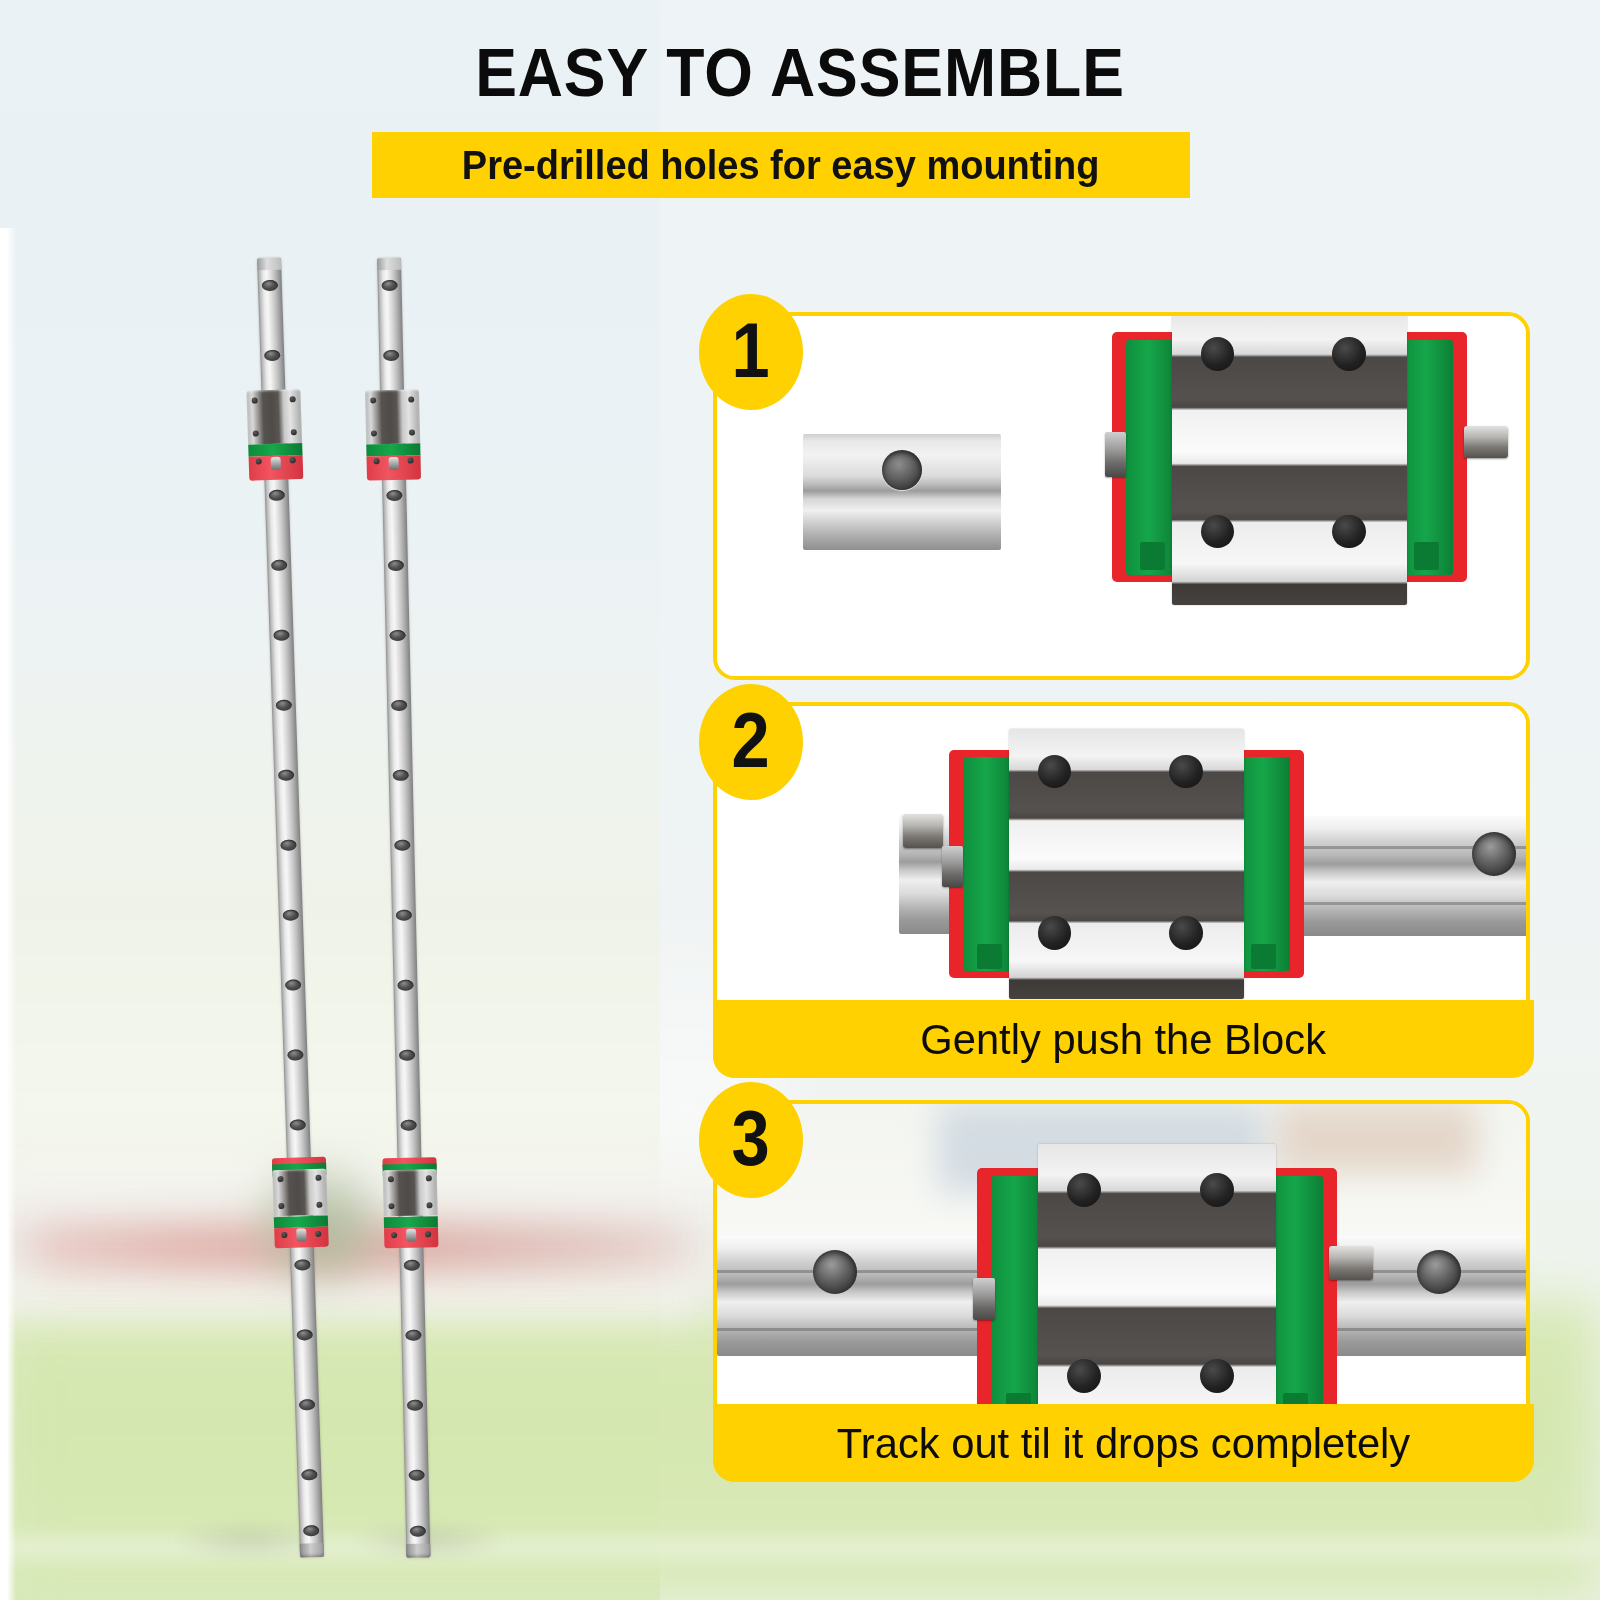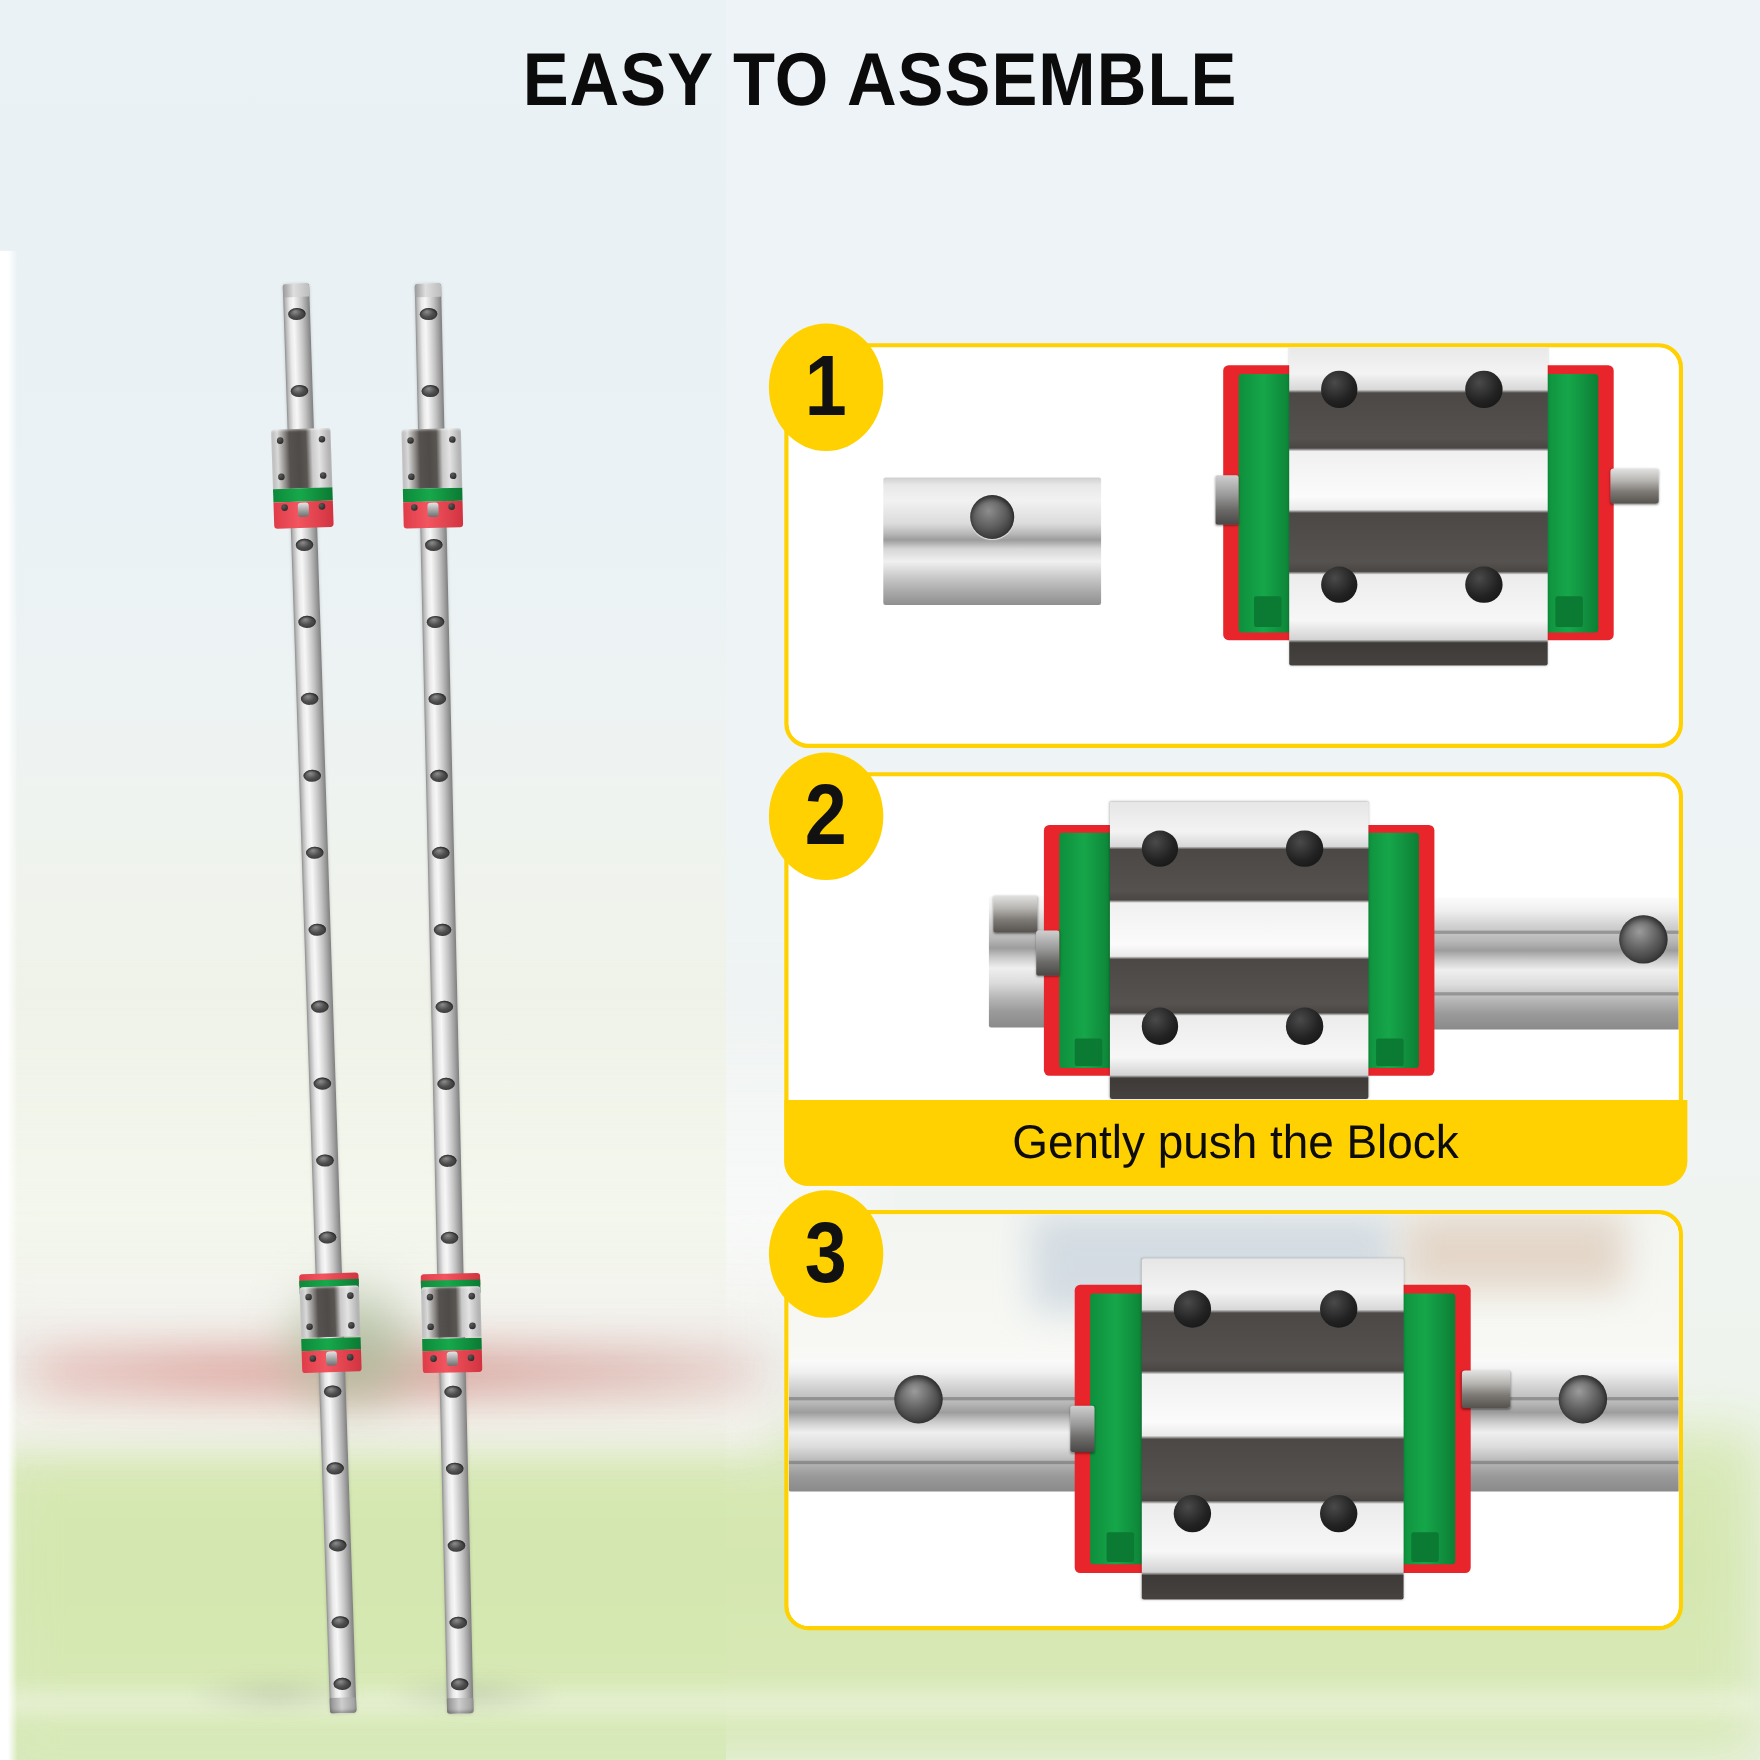--- a/index.html
+++ b/index.html
@@ -291,20 +291,23 @@
     <div class="blur-shape bg-building"></div>
     <div class="blur-shape bg-white-band"></div>
     <div class="blur-shape bg-roofline"></div>
     <div class="blur-shape bg-tree"></div>
     <div class="blur-shape bg-hazeL"></div>
     <div class="blur-shape bg-horizon"></div>
     <div class="left-white"></div>
   </div>
 
   <div class="title">EASY TO ASSEMBLE</div>
+  <div class="subtitle-wrap">
+    <div class="subtitle">Pre-drilled holes for easy mounting</div>
+  </div>
 
   <div>
 
     <div class="shadow-soft" style="left:170px;top:1520px;width:160px;height:40px;"></div>
     <div class="shadow-soft" style="left:350px;top:1520px;width:160px;height:40px;"></div>
 
     <div style="position:absolute;left:252px;top:258px;width:34px;height:1300px;transform:rotate(-1.9deg);transform-origin:50% 0%;">
       <div class="rail" style="left:5px;top:0;width:24px;height:1300px;"></div>
       <div class="rail-cap" style="left:5px;top:0;width:24px;"></div>
       <div class="rail-end" style="left:5px;top:1286px;width:24px;"></div>
@@ -495,15 +498,18 @@
         <div class="bolt" style="left:62%;top:73%;"></div>
         <div class="nub" style="left:-1%;top:42%;width:6%;height:16%;"></div>
         <div class="nub" style="left:8%;top:86%;width:7%;height:10%;background:#0B7A33;box-shadow:none;"></div>
         <div class="nub" style="right:8%;top:86%;width:7%;height:10%;background:#0B7A33;box-shadow:none;"></div>
       </div>
       <div class="plug" style="left:612px;top:142px;width:44px;height:34px;"></div>
     </div>
     <div class="badge">
       <span>3</span>
     </div>
+    <div class="caption">
+      <span>Track out til it drops completely</span>
+    </div>
   </div>
 
 </div>
 
 </body></html>

